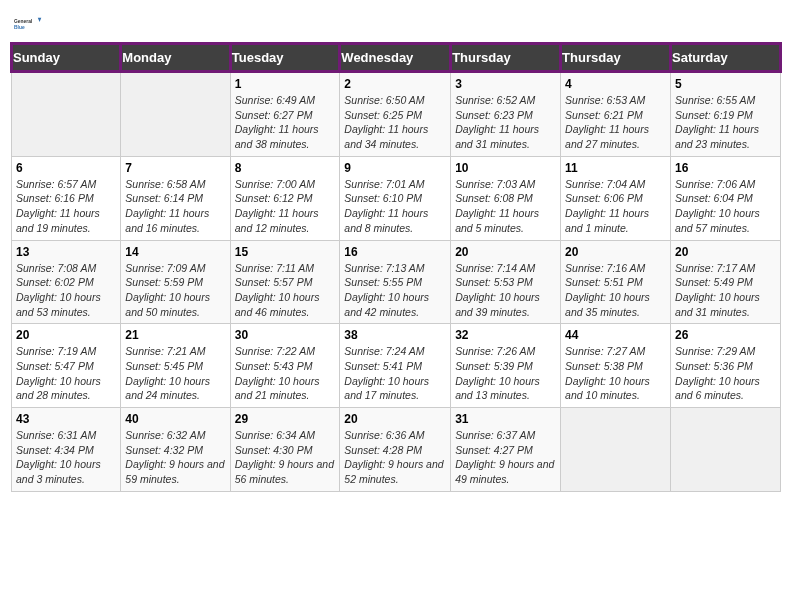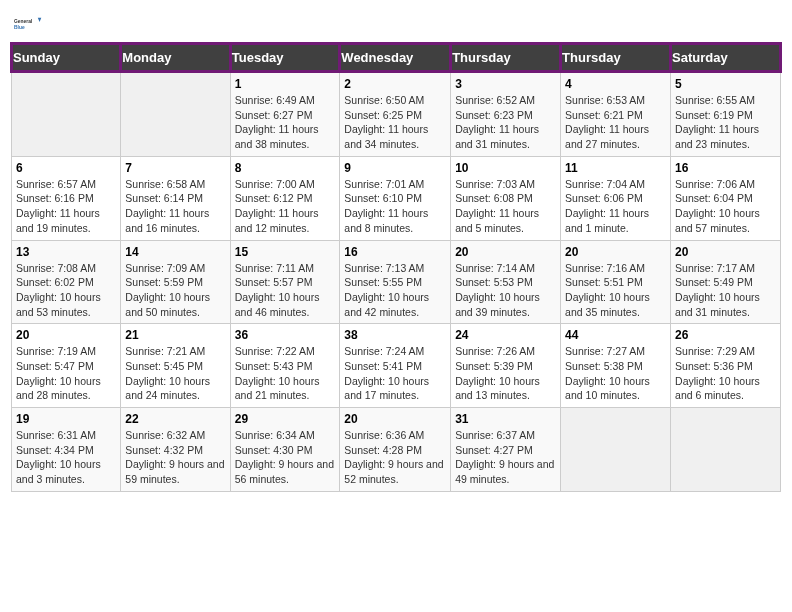--- a/index.html
+++ b/index.html
@@ -67,20 +67,21 @@
     .day-num {
       font-weight: bold;
       font-size: 12px;
       display: block;
       margin-bottom: 2px;
     }
     .day-info {
       color: #333;
       font-size: 10.5px;
       line-height: 1.4;
+      font-style: italic;
     }
     .empty-cell {
       background: #f0f0f0 !important;
     }
   </style>
 </head>
 <body>
 
 <div class="header">
   <div class="logo">
@@ -196,47 +197,47 @@
       <tr>
         <td>
           <span class="day-num">20</span>
           <div class="day-info">Sunrise: 7:19 AM<br>Sunset: 5:47 PM<br>Daylight: 10 hours and 28 minutes.</div>
         </td>
         <td>
           <span class="day-num">21</span>
           <div class="day-info">Sunrise: 7:21 AM<br>Sunset: 5:45 PM<br>Daylight: 10 hours and 24 minutes.</div>
         </td>
         <td>
-          <span class="day-num">36</span>
+          <span class="day-num">30</span>
           <div class="day-info">Sunrise: 7:22 AM<br>Sunset: 5:43 PM<br>Daylight: 10 hours and 21 minutes.</div>
         </td>
         <td>
           <span class="day-num">38</span>
           <div class="day-info">Sunrise: 7:24 AM<br>Sunset: 5:41 PM<br>Daylight: 10 hours and 17 minutes.</div>
         </td>
         <td>
-          <span class="day-num">24</span>
+          <span class="day-num">32</span>
           <div class="day-info">Sunrise: 7:26 AM<br>Sunset: 5:39 PM<br>Daylight: 10 hours and 13 minutes.</div>
         </td>
         <td>
           <span class="day-num">44</span>
           <div class="day-info">Sunrise: 7:27 AM<br>Sunset: 5:38 PM<br>Daylight: 10 hours and 10 minutes.</div>
         </td>
         <td>
           <span class="day-num">26</span>
           <div class="day-info">Sunrise: 7:29 AM<br>Sunset: 5:36 PM<br>Daylight: 10 hours and 6 minutes.</div>
         </td>
       </tr>
       <tr>
         <td>
-          <span class="day-num">19</span>
+          <span class="day-num">43</span>
           <div class="day-info">Sunrise: 6:31 AM<br>Sunset: 4:34 PM<br>Daylight: 10 hours and 3 minutes.</div>
         </td>
         <td>
-          <span class="day-num">22</span>
+          <span class="day-num">40</span>
           <div class="day-info">Sunrise: 6:32 AM<br>Sunset: 4:32 PM<br>Daylight: 9 hours and 59 minutes.</div>
         </td>
         <td>
           <span class="day-num">29</span>
           <div class="day-info">Sunrise: 6:34 AM<br>Sunset: 4:30 PM<br>Daylight: 9 hours and 56 minutes.</div>
         </td>
         <td>
           <span class="day-num">20</span>
           <div class="day-info">Sunrise: 6:36 AM<br>Sunset: 4:28 PM<br>Daylight: 9 hours and 52 minutes.</div>
         </td>

